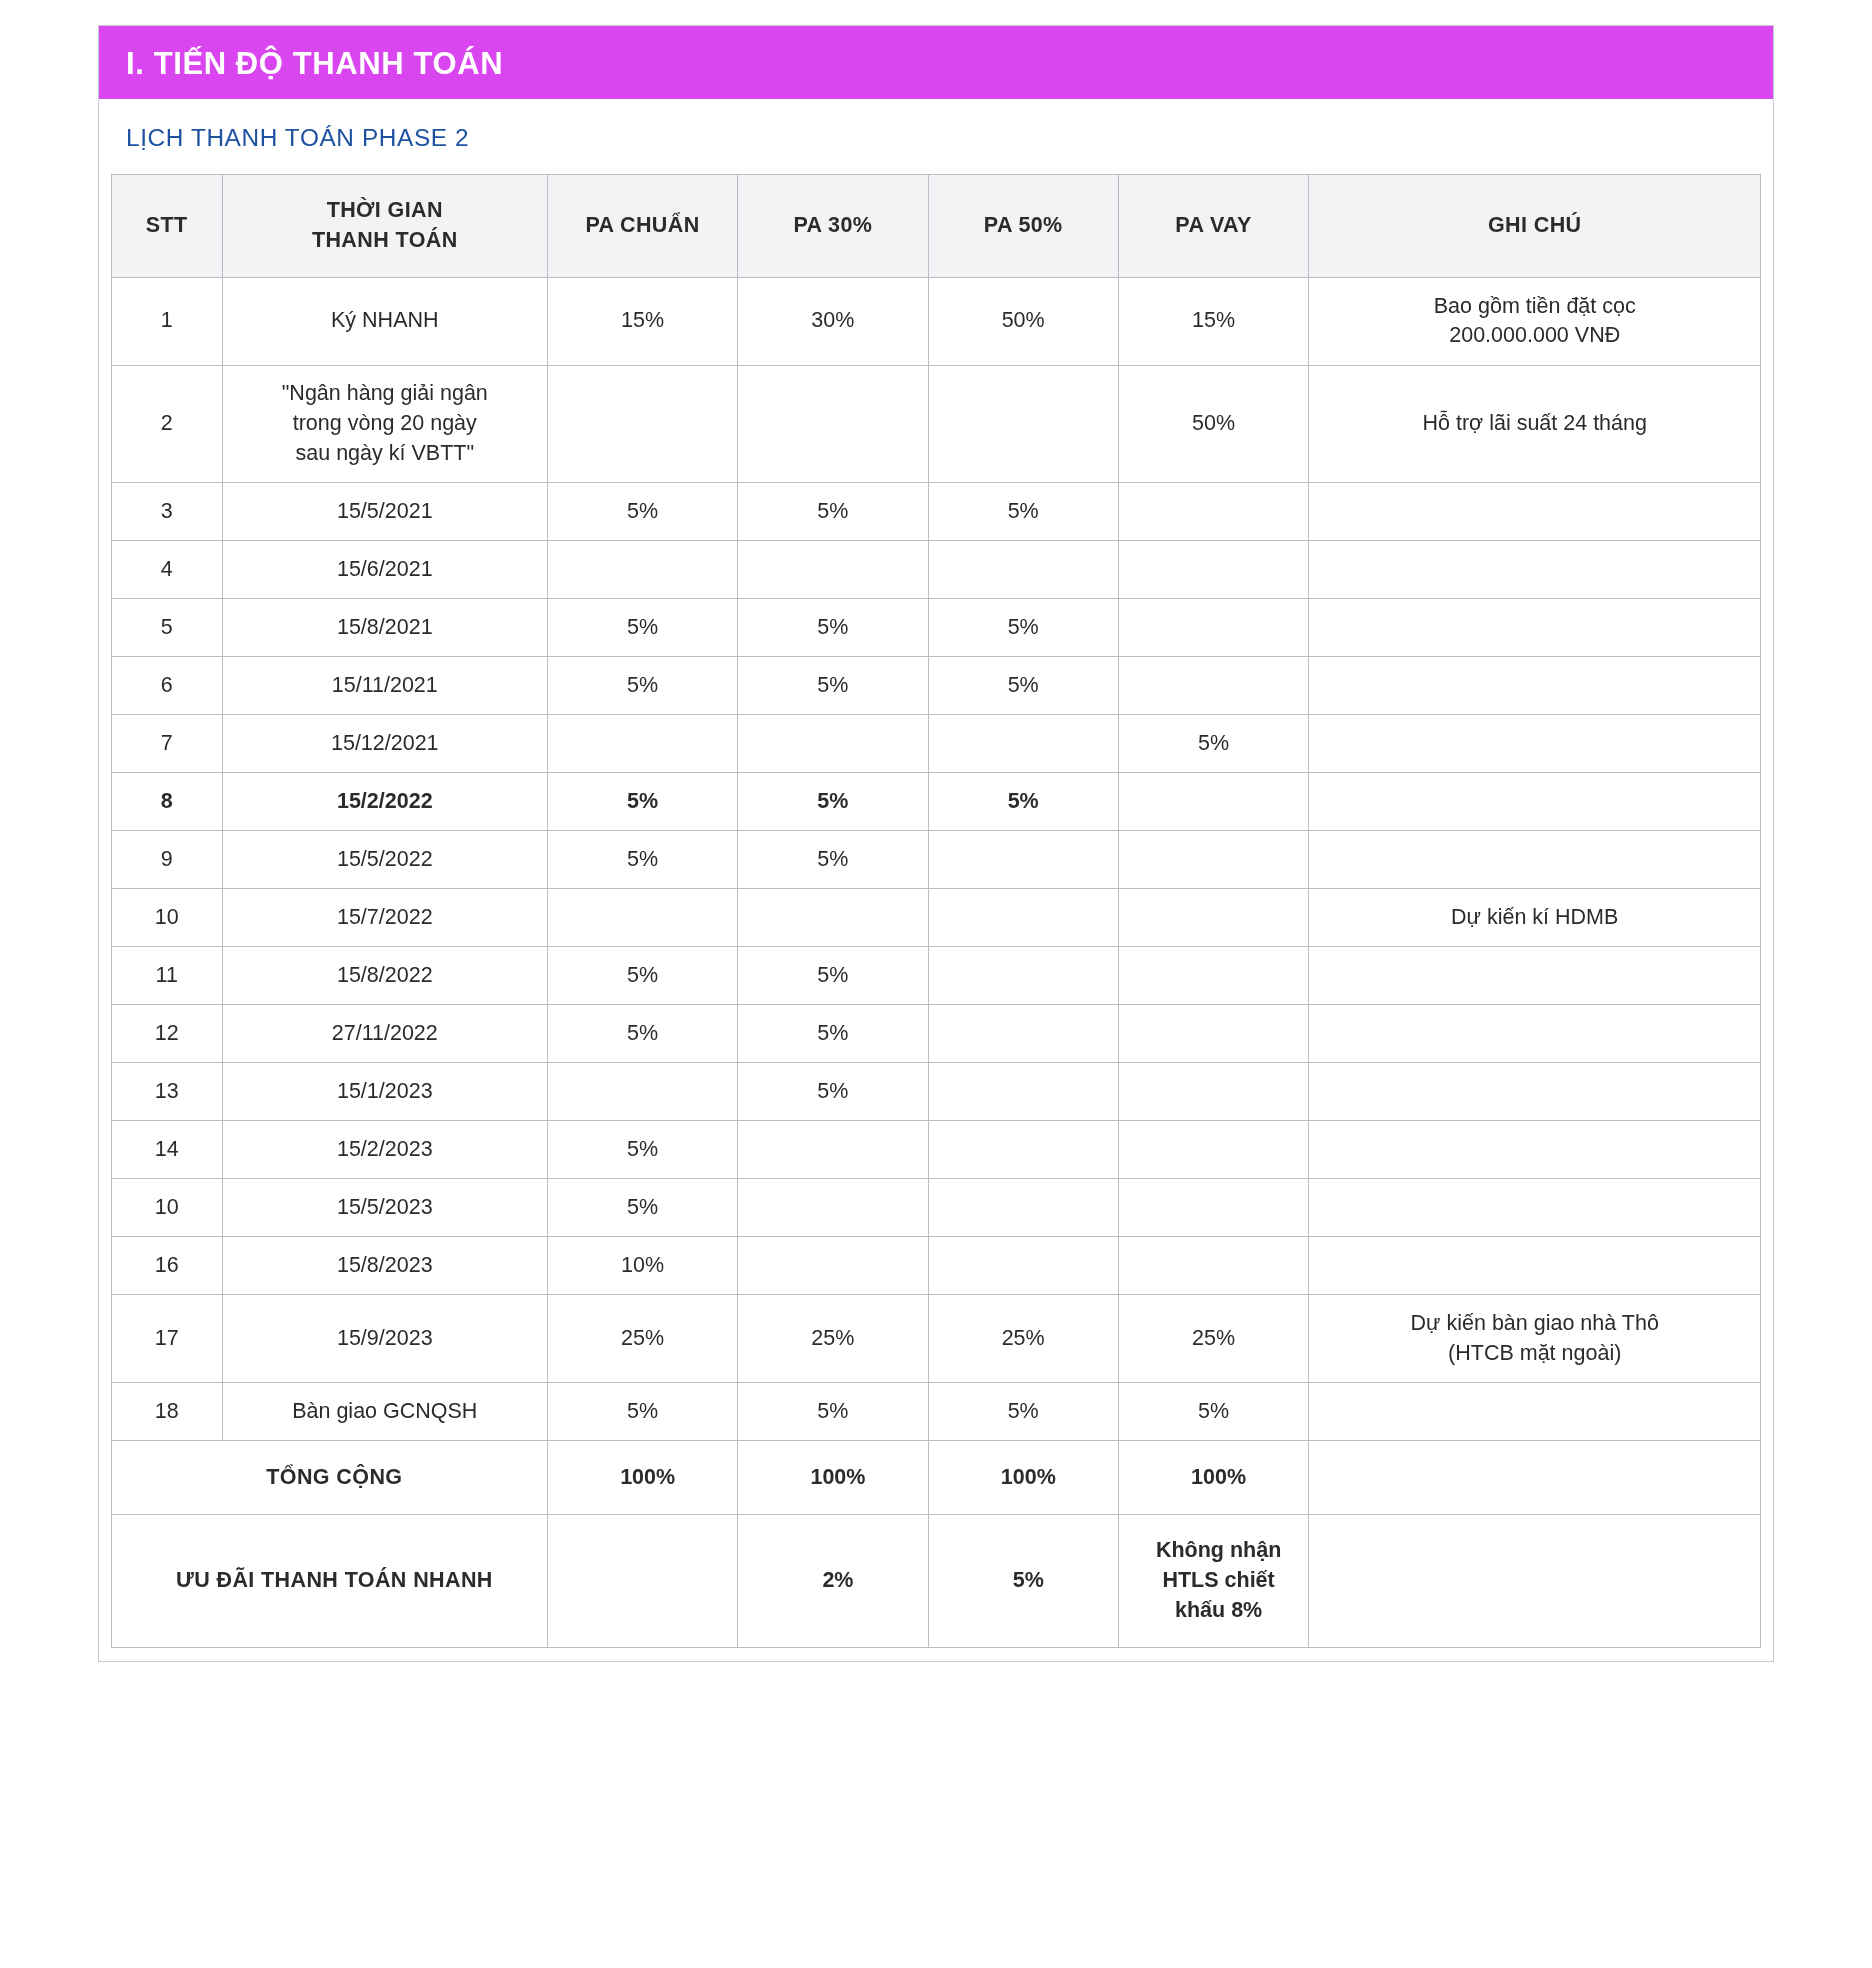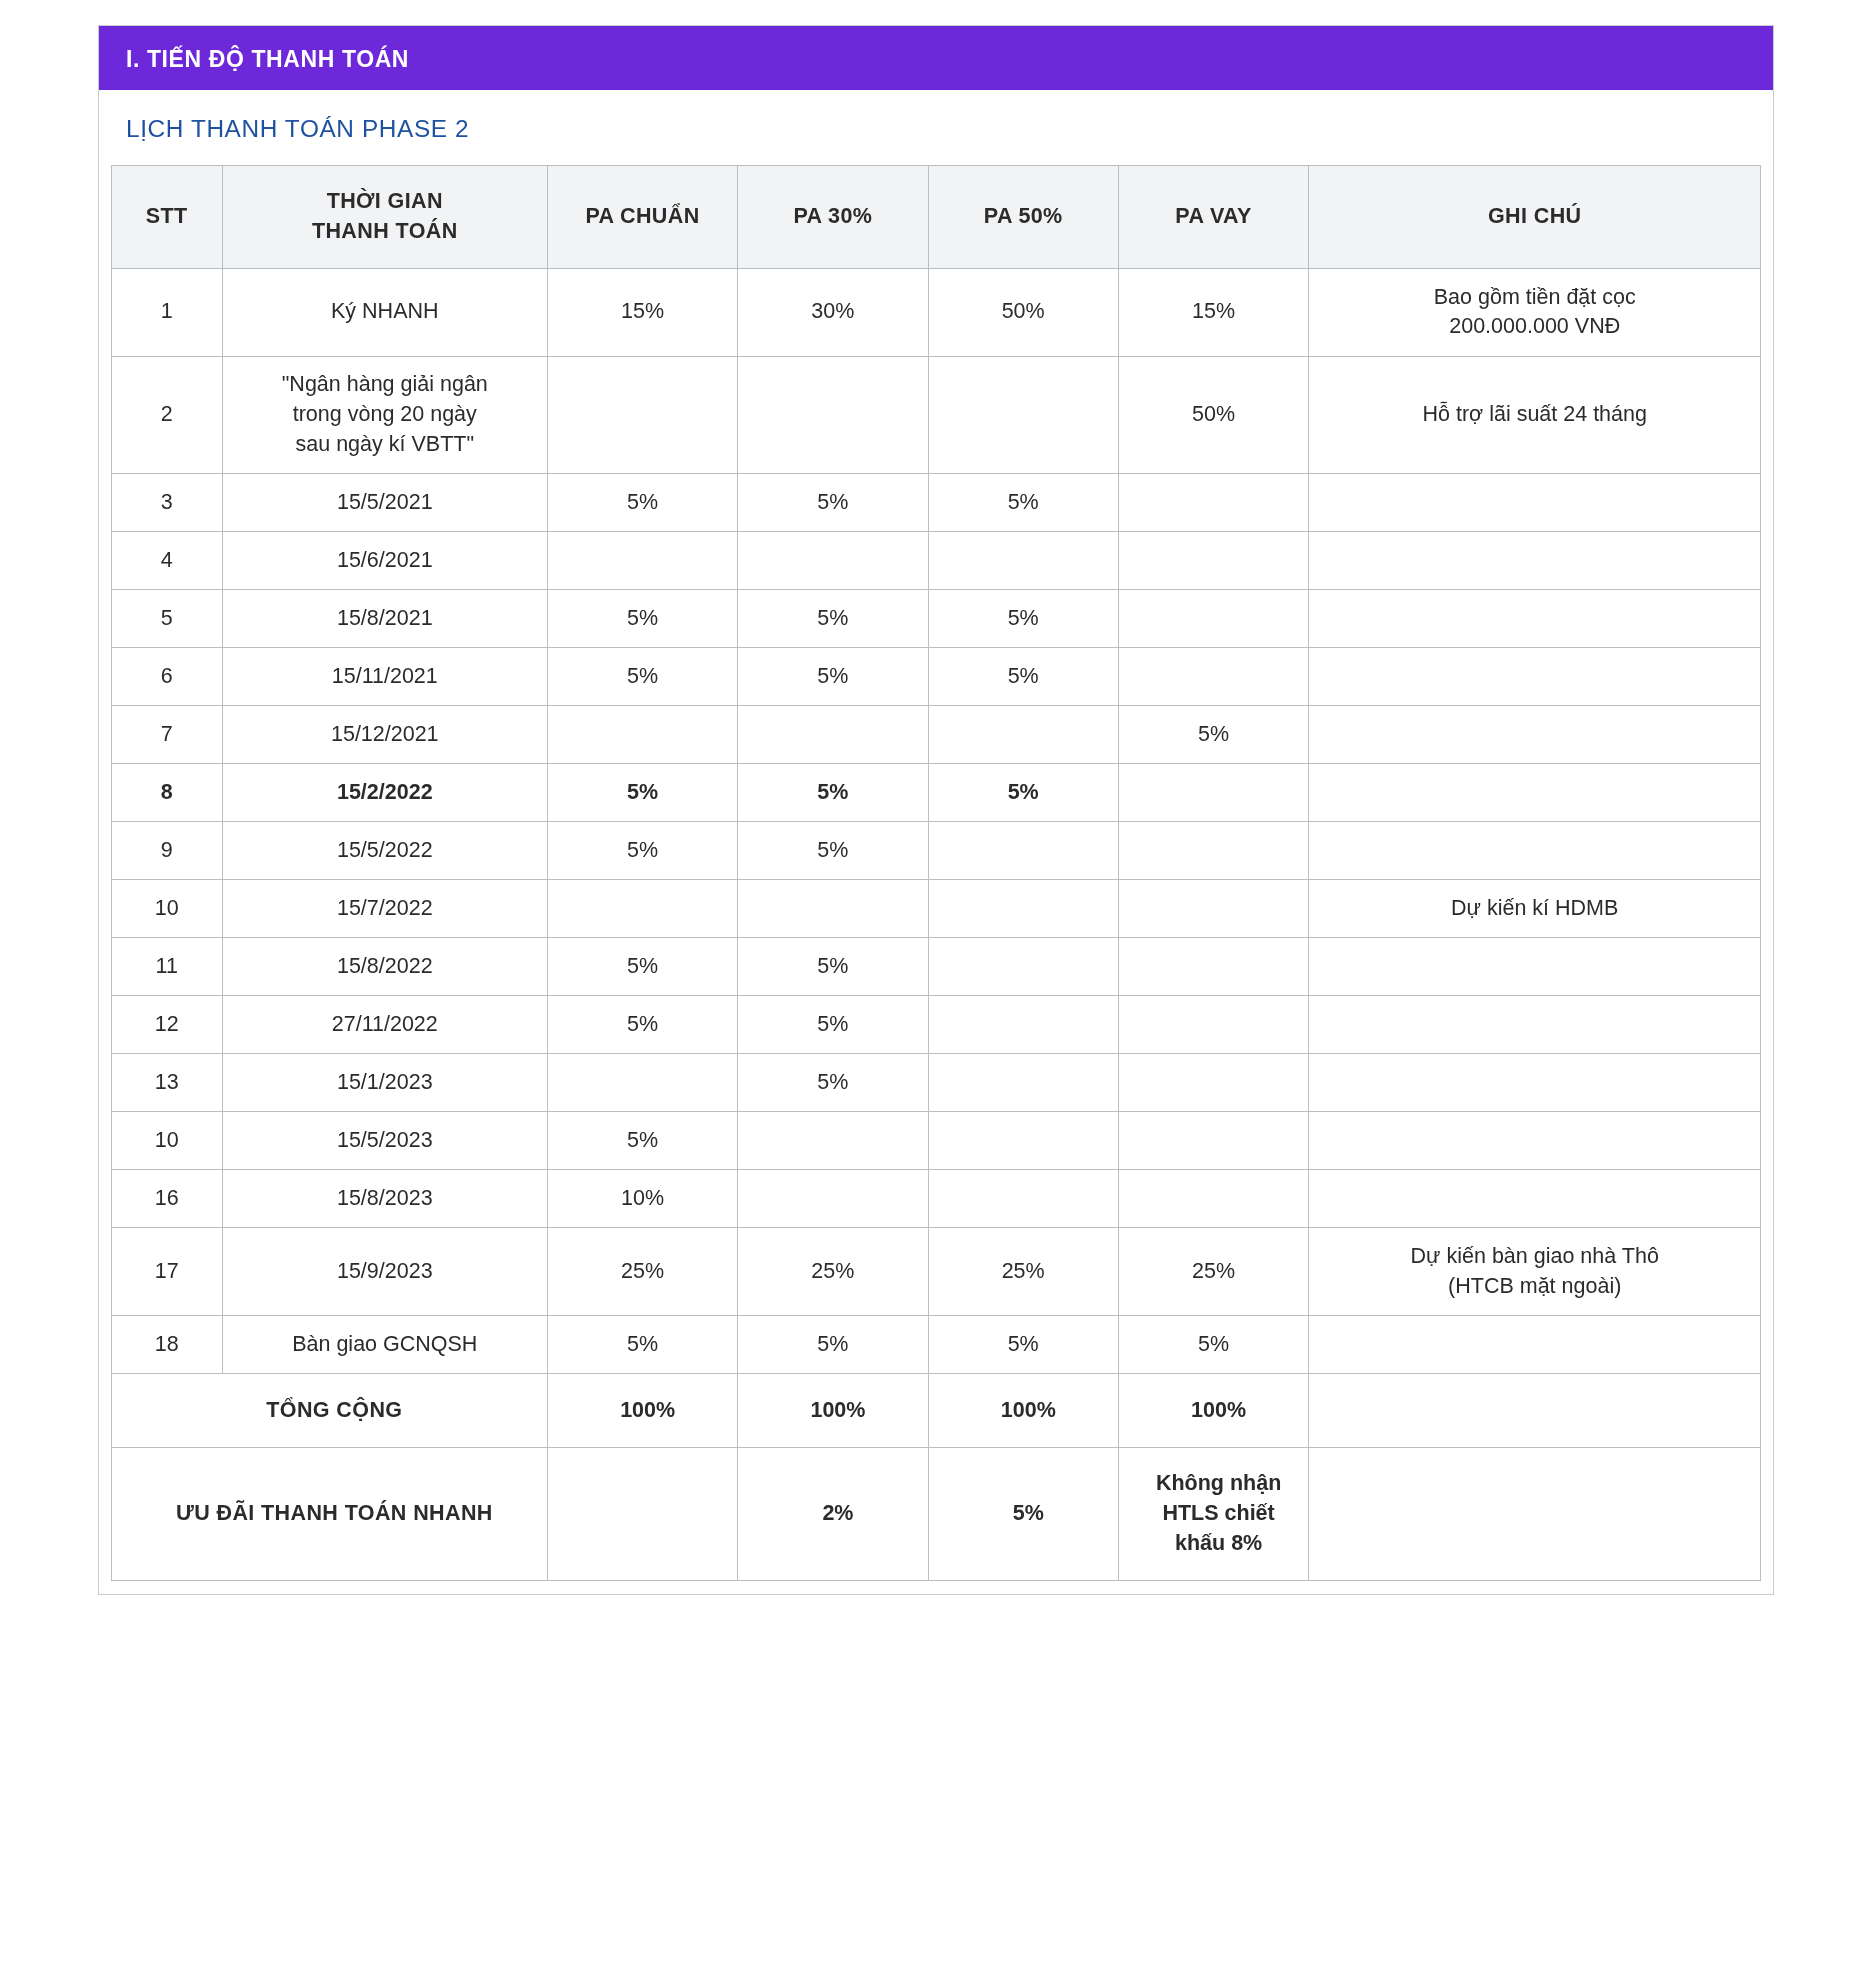--- a/index.html
+++ b/index.html
@@ -17,23 +17,23 @@
     width: 1872px;
     box-sizing: border-box;
     padding: 25px 98px 29px 98px;
   }
   .doc {
     border: 1px solid #c9ccd1;
     box-sizing: border-box;
     width: 100%;
   }
   .section-header {
-    background: #6d28d9;
+    background: #d946ef;
     color: #ffffff;
-    font-size: 23px;
+    font-size: 31px;
     font-weight: bold;
     letter-spacing: 0.6px;
     padding: 19.5px 27px 17.6px 27px;
     box-sizing: border-box;
   }
   .sub-header {
     color: #1e52a0;
     font-size: 24.4px;
     font-weight: normal;
     letter-spacing: 0.6px;
@@ -246,20 +246,29 @@
         <tr>
           <td>13</td>
           <td class="time-quote">15/1/2023</td>
           <td></td>
           <td>5%</td>
           <td></td>
           <td></td>
           <td class="note note-multi"></td>
         </tr>
 
+        <tr>
+          <td>14</td>
+          <td class="time-quote">15/2/2023</td>
+          <td>5%</td>
+          <td></td>
+          <td></td>
+          <td></td>
+          <td class="note note-multi"></td>
+        </tr>
 
         <tr>
           <td>10</td>
           <td class="time-quote">15/5/2023</td>
           <td>5%</td>
           <td></td>
           <td></td>
           <td></td>
           <td class="note note-multi"></td>
         </tr>

